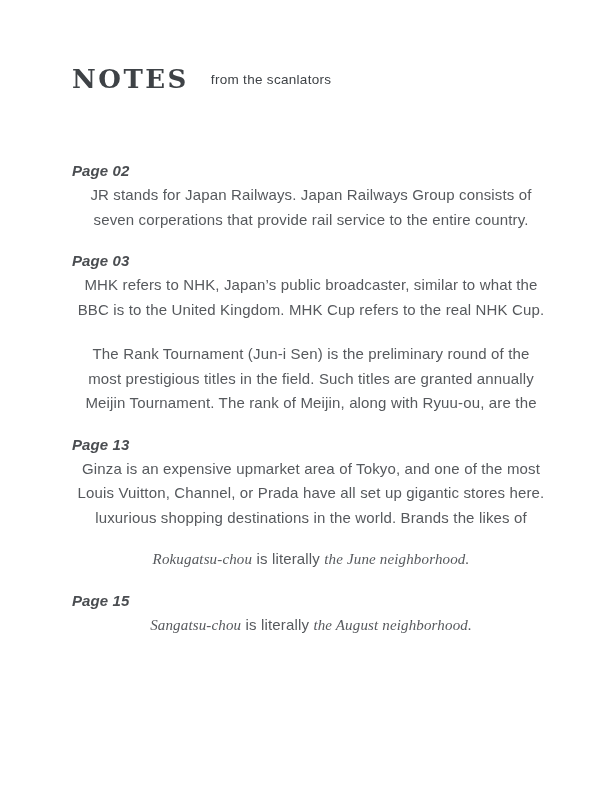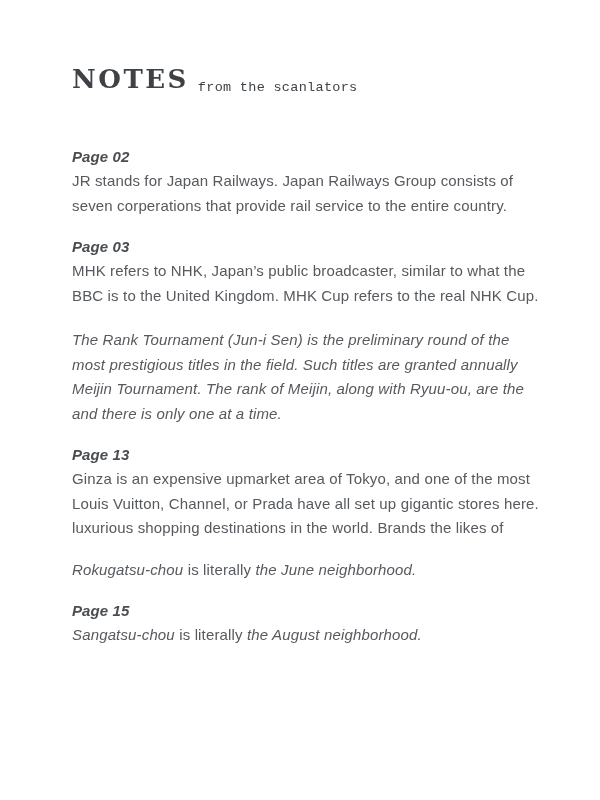--- a/index.html
+++ b/index.html
@@ -13,59 +13,59 @@
     overflow: hidden;
     font-family: "Liberation Sans", sans-serif;
   }
   .doc {
     padding-left: 72px;
     padding-right: 50px;
   }
   .title-row {
     margin-top: 63px;
     display: flex;
-    align-items: flex-end;
-    gap: 9px;
+    align-items: center;
+    gap: 22px;
   }
   .title {
     font-family: "DejaVu Serif", "Liberation Serif", serif;
     font-size: 26px;
     font-weight: 600;
     letter-spacing: 2.5px;
     color: #3e4246;
     line-height: 32px;
   }
   .subtitle {
-    font-family: Liberation Mono, monospace;
+    font-family: Liberation Sans, sans-serif;
     font-size: 13.5px;
     font-weight: 500;
     letter-spacing: 0.3px;
     color: #3e4246;
   }
   .section { margin-top: 17px; }
-  .section.first { margin-top: 50px; }
+  .section.first { margin-top: 64px; }
   .section-heading {
     font-size: 15px;
     font-weight: bold;
     font-style: italic;
     line-height: 24px;
     color: #4a4d51;
     letter-spacing: 0.1px;
   }
-  .para { margin: 0; }
-  .para + .para { margin-top: 20px; font-style: italic; }
+  .para { margin: 0; text-align: center; }
+  .para + .para { margin-top: 20px; }
   .line {
     display: block;
     font-size: 15px;
     line-height: 24.5px;
     color: #56595d;
     letter-spacing: 0.15px;
     white-space: nowrap;
   }
-  .italic { font-style: italic; }
+  .italic { font-style: italic; font-family: Liberation Serif, serif; }
 </style>
 </head>
 <body>
 
 <div class="doc">
 
   <div class="title-row">
     <span class="title">NOTES</span>
     <span class="subtitle">from the scanlators</span>
   </div>
@@ -81,21 +81,20 @@
   <div class="section">
     <div class="section-heading">Page 03</div>
     <p class="para">
       <span class="line">MHK refers to NHK, Japan’s public broadcaster, similar to what the</span>
       <span class="line">BBC is to the United Kingdom. MHK Cup refers to the real NHK Cup.</span>
     </p>
     <p class="para">
       <span class="line">The Rank Tournament (Jun-i Sen) is the preliminary round of the</span>
       <span class="line">most prestigious titles in the field. Such titles are granted annually</span>
       <span class="line">Meijin Tournament. The rank of Meijin, along with Ryuu-ou, are the</span>
-      <span class="line">and there is only one at a time.</span>
     </p>
   </div>
 
   <div class="section">
     <div class="section-heading">Page 13</div>
     <p class="para">
       <span class="line">Ginza is an expensive upmarket area of Tokyo, and one of the most</span>
       <span class="line">Louis Vuitton, Channel, or Prada have all set up gigantic stores here.</span>
       <span class="line">luxurious shopping destinations in the world. Brands the likes of</span>
     </p>

